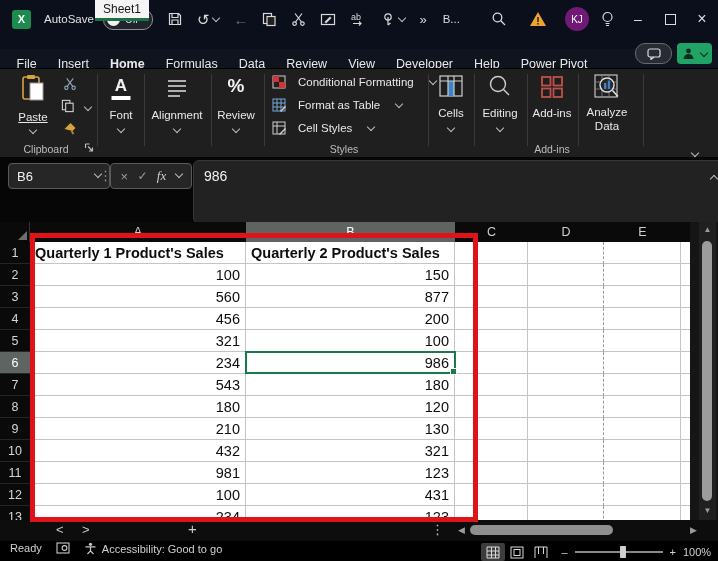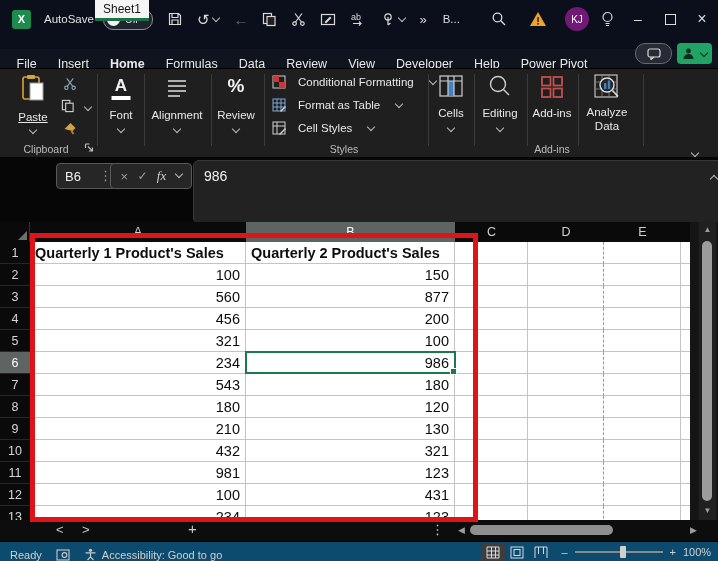--- a/index.html
+++ b/index.html
@@ -46,21 +46,21 @@
        border-right:1.4px solid #bdbdbd;border-bottom:1.4px solid #bdbdbd;}
   .ricon{position:absolute;transform:translateX(-50%);}
   .styles-row{position:absolute;left:272px;display:flex;align-items:center;gap:12px;font-size:11.5px;color:#e8e8e8;}
   .styles-row .cv{margin-top:-2px;}
   .bigA{font-size:17px;font-weight:bold;color:#f2f2f2;text-align:center;line-height:1;}
   .bigA .bar{width:19px;height:4px;background:#fff;margin-top:2px;}
   .pct{font-size:19px;color:#f2f2f2;font-weight:bold;}
   
   .fxbar{left:0;top:158px;width:718px;height:64px;background:#060606;}
   .namebox{position:absolute;left:8px;top:5px;width:84px;height:24px;background:#262626;border:1px solid #5a5a5a;
-           border-radius:4px;display:flex;align-items:center;font-size:13px;color:#f0f0f0;padding:0 8px;justify-content:space-between;margin-left:48px;}
+           border-radius:4px;display:flex;align-items:center;font-size:13px;color:#f0f0f0;padding:0 8px;justify-content:space-between;}
   .kebab{position:absolute;left:99px;top:10px;color:#9a9a9a;font-size:13px;}
   .fxbtns{position:absolute;left:110px;top:5px;width:80px;height:24px;background:#262626;border:1px solid #5a5a5a;
           border-radius:4px;display:flex;align-items:center;justify-content:space-evenly;color:#9a9a9a;}
   .fxin{position:absolute;left:193px;top:2px;width:517px;height:48px;background:#222;border:1px solid #383838;
         border-radius:6px;font-size:14px;color:#f2f2f2;padding:7px 10px;}
   .fx-collapse{position:absolute;right:14px;top:12px;}
   
   .canvas-bg{left:0;top:222px;width:718px;height:298px;background:#151515;}
   .colh{position:absolute;top:222px;height:20px;background:#0a0a0a;color:#cfcfcf;font-size:12.5px;
         display:flex;align-items:center;justify-content:center;border-right:1px solid #333;}
@@ -86,22 +86,22 @@
   .varrow{position:absolute;left:0;width:17px;text-align:center;font-size:8px;color:#9c9c9c;}
   
   .sheetbar{left:0;top:520px;width:718px;height:21px;background:#0d0d0d;z-index:10;}
   .snav{position:absolute;top:2px;font-size:13px;color:#c9c9c9;}
   .sheet-tab{position:absolute;left:95px;top:0;width:54px;height:21px;background:#f5f5f5;color:#161616;
              font-size:12px;display:flex;align-items:center;justify-content:center;border-bottom:3px solid #1e7145;
              box-sizing:border-box;z-index:30;}
   .hthumb{position:absolute;left:470px;top:5px;width:143px;height:10px;background:#8f8f8f;border-radius:5px;}
   .harrow{position:absolute;top:5px;font-size:9px;color:#9c9c9c;}
   
-  .statusbar{left:0;top:541px;width:718px;height:20px;background:#0c4a6e;border-top:1px solid #000;
-             display:flex;align-items:flex-end;font-size:11px;color:#d0d0d0;z-index:40;}
+  .statusbar{left:0;top:541px;width:718px;height:20px;background:#000000;border-top:1px solid #000;
+             display:flex;align-items:flex-start;font-size:11px;color:#d0d0d0;z-index:40;}
   .sb-item{margin-left:14px;display:flex;align-items:center;gap:5px;}
   .sb-right{position:absolute;right:0;top:0;height:20px;display:flex;align-items:center;}
   .viewbtn{width:24px;height:18px;display:flex;align-items:center;justify-content:center;}
   .viewbtn.sel{background:#3d3d3d;border-radius:2px;}
   .zoom-track{width:88px;height:2px;background:#8a8a8a;margin:0 7px;position:relative;}
   .zoom-thumb{position:absolute;left:45px;top:-5px;width:6px;height:12px;background:#cfcfcf;border-radius:1px;}
   .zoom-lab{width:42px;text-align:center;}
 </style>
 </head>
 <body>

